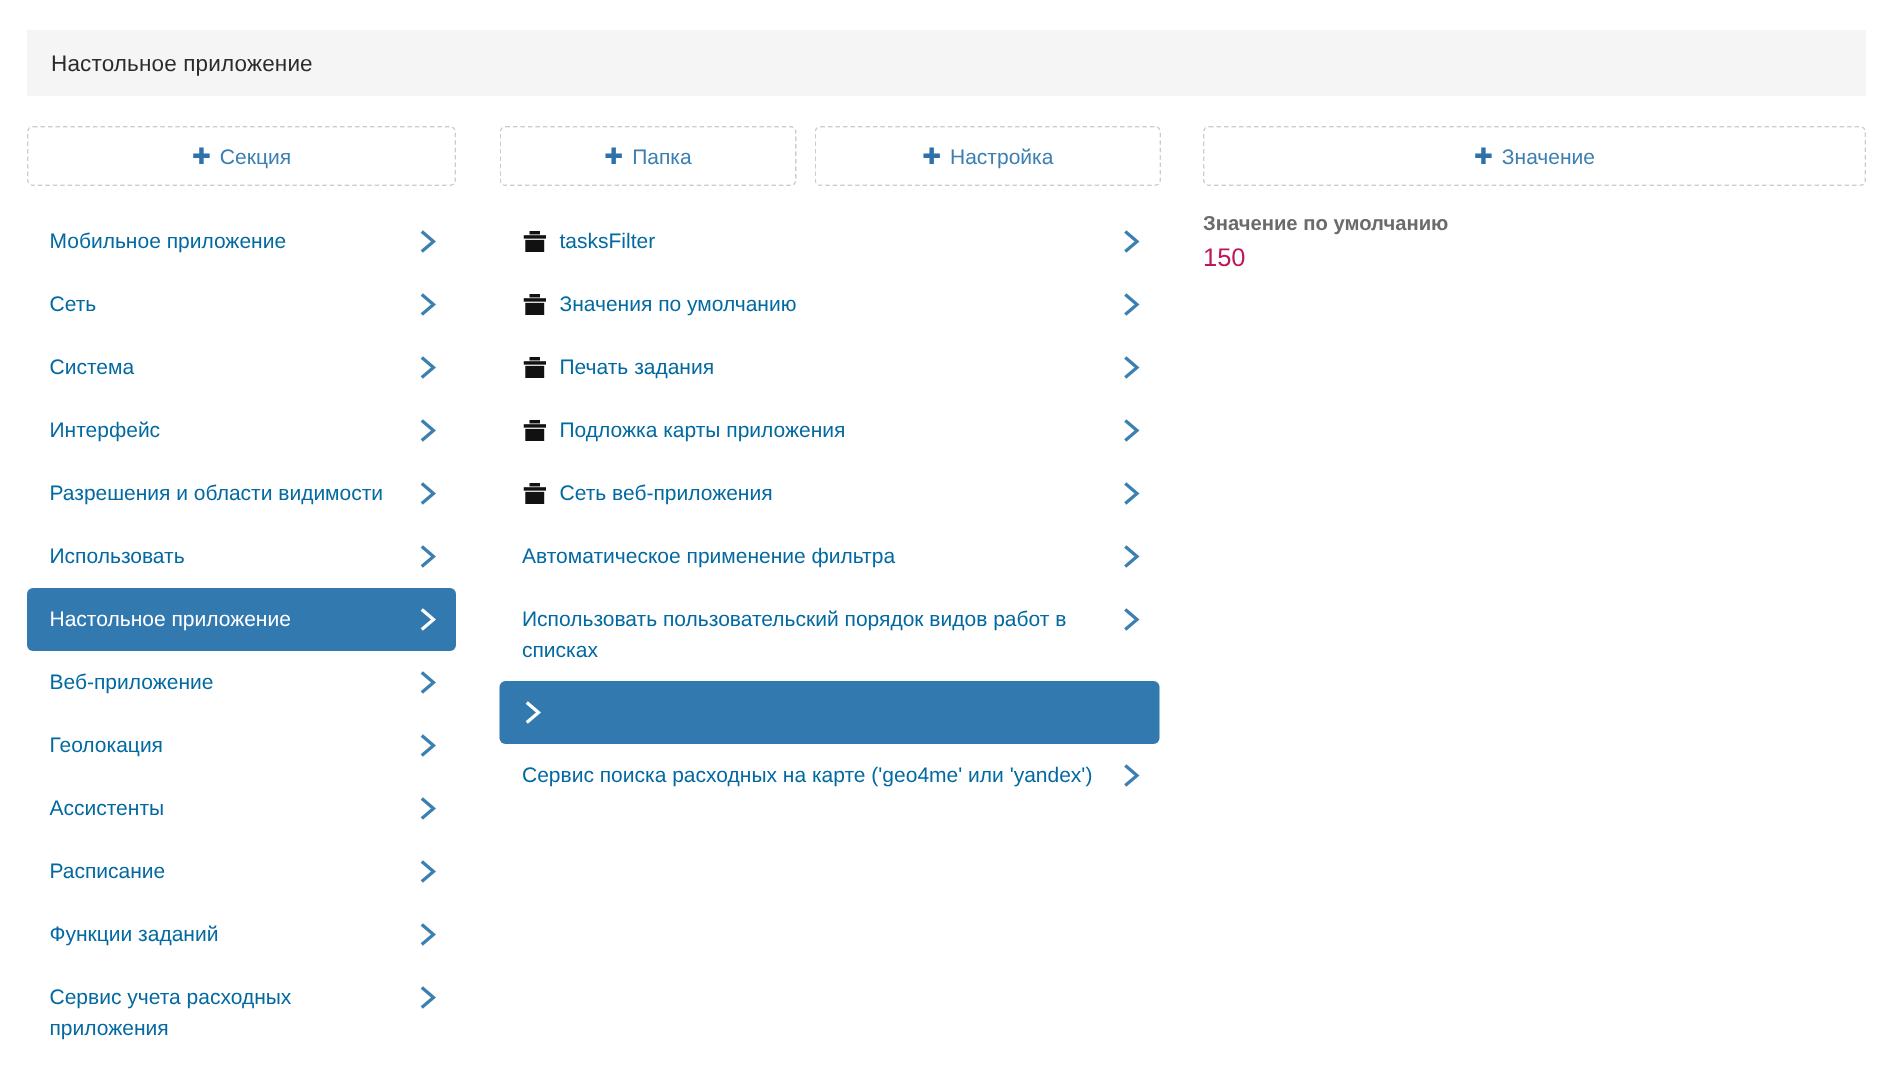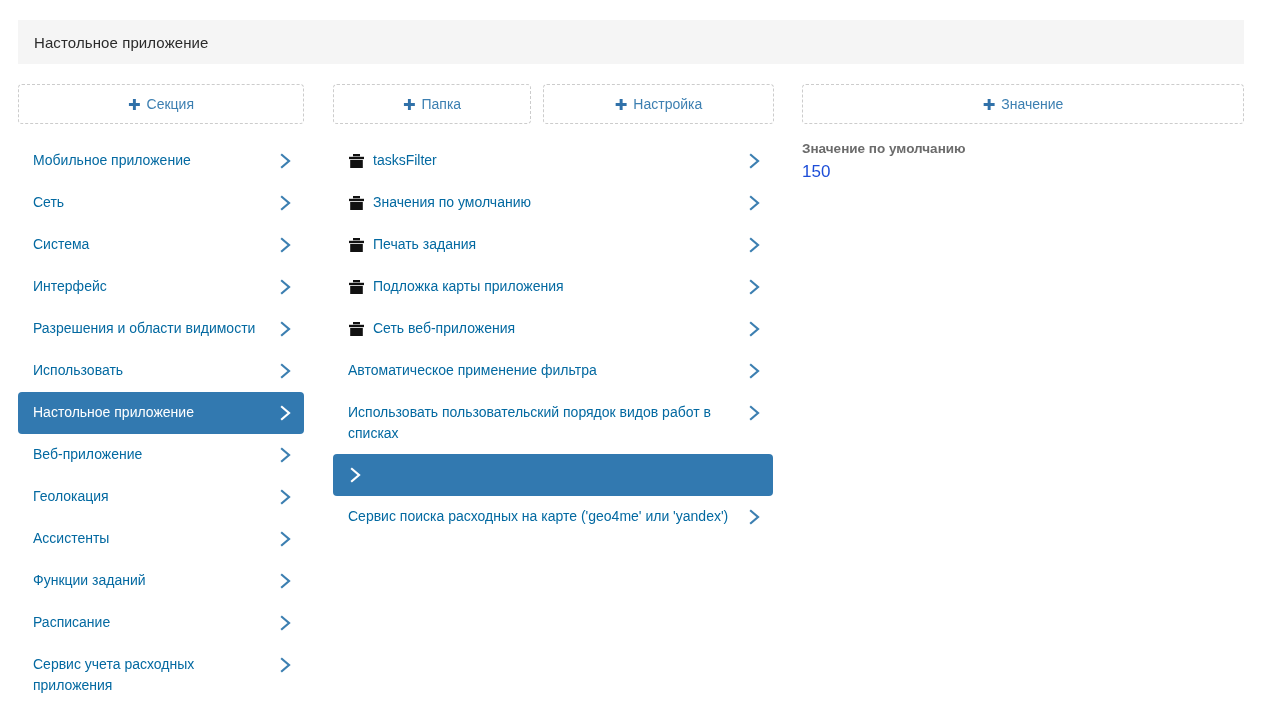--- a/index.html
+++ b/index.html
@@ -136,21 +136,21 @@
   }
   .value-caption {
     font-size: 13.5px;
     color: #6b6b6b;
     line-height: 18px;
     margin: 0 0 3px 0;
     font-weight: bold;
   }
   .value-number {
     font-size: 17px;
-    color: #1d4ed8;
+    color: #be185d;
     line-height: 21px;
     margin: 0;
   }
 </style>
 </head>
 <body>
 
 <div class="header-bar">
   <span class="header-title">Настольное приложение</span>
 </div>
@@ -253,29 +253,29 @@
         </div>
         <div class="list-item">
           <span class="label">Ассистенты</span>
           <span class="chev">
             <svg width="11" height="16" viewBox="0 0 11 16" fill="none">
               <polyline points="2,2 9,8 2,14" stroke="#3c7fb1" stroke-width="2.2" stroke-linecap="square" stroke-linejoin="miter" fill="none"></polyline>
             </svg>
           </span>
         </div>
         <div class="list-item">
+          <span class="label">Расписание</span>
+          <span class="chev">
+            <svg width="11" height="16" viewBox="0 0 11 16" fill="none">
+              <polyline points="2,2 9,8 2,14" stroke="#3c7fb1" stroke-width="2.2" stroke-linecap="square" stroke-linejoin="miter" fill="none"></polyline>
+            </svg>
+          </span>
+        </div>
+        <div class="list-item">
           <span class="label">Функции заданий</span>
-          <span class="chev">
-            <svg width="11" height="16" viewBox="0 0 11 16" fill="none">
-              <polyline points="2,2 9,8 2,14" stroke="#3c7fb1" stroke-width="2.2" stroke-linecap="square" stroke-linejoin="miter" fill="none"></polyline>
-            </svg>
-          </span>
-        </div>
-        <div class="list-item">
-          <span class="label">Расписание</span>
           <span class="chev">
             <svg width="11" height="16" viewBox="0 0 11 16" fill="none">
               <polyline points="2,2 9,8 2,14" stroke="#3c7fb1" stroke-width="2.2" stroke-linecap="square" stroke-linejoin="miter" fill="none"></polyline>
             </svg>
           </span>
         </div>
         <div class="list-item">
           <span class="label">Сервис учета расходных приложения</span>
           <span class="chev">
             <svg width="11" height="16" viewBox="0 0 11 16" fill="none">

